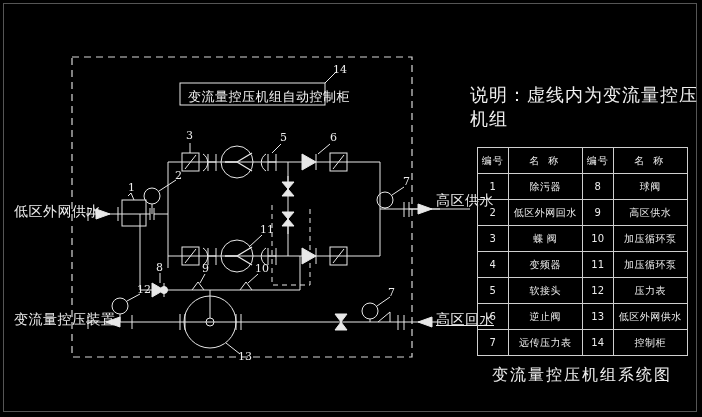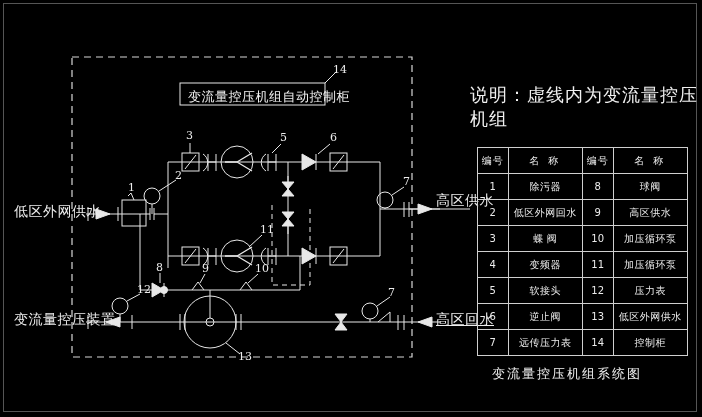--- a/index.html
+++ b/index.html
@@ -3,21 +3,21 @@
 <meta charset="utf-8">
 <style>
   html,body{margin:0;padding:0;background:#000;}
   body{width:702px;height:417px;overflow:hidden;
        font-family:"DejaVu Sans","Liberation Sans",sans-serif;color:#e8e8e8;}
   #root{position:relative;width:702px;height:417px;background:#000;}
   .frame{position:absolute;left:3px;top:3px;width:694px;height:409px;
          border:1px solid #555;box-sizing:border-box;}
   svg{position:absolute;left:0;top:0;width:702px;height:417px;}
   .note{position:absolute;left:470px;top:83px;font-size:18px;letter-spacing:1px;color:#f0f0f0;}
-  .title{position:absolute;left:492px;top:365px;font-size:13px;letter-spacing:2px;color:#f0f0f0;}
+  .title{position:absolute;left:492px;top:365px;font-size:16px;letter-spacing:2px;color:#f0f0f0;}
   table.legend{position:absolute;left:477px;top:147px;border-collapse:collapse;
        width:211px;}
   table.legend td,table.legend th{border:1px solid #cfcfcf;color:#ececec;
        font-weight:normal;text-align:center;font-size:10px;height:25px;padding:0;
        line-height:1.1;}
   td.num{width:30px;font-size:11px;}
   td.nm{width:75px;letter-spacing:0.5px;font-family:Liberation Serif, serif;}
   th.num{width:30px;font-size:10px;letter-spacing:1px;}
   th.nm{width:75px;font-size:10px;letter-spacing:3px;}
   .cabtext{position:absolute;left:188px;top:88px;font-size:13px;letter-spacing:0.5px;color:#f2f2f2;}

